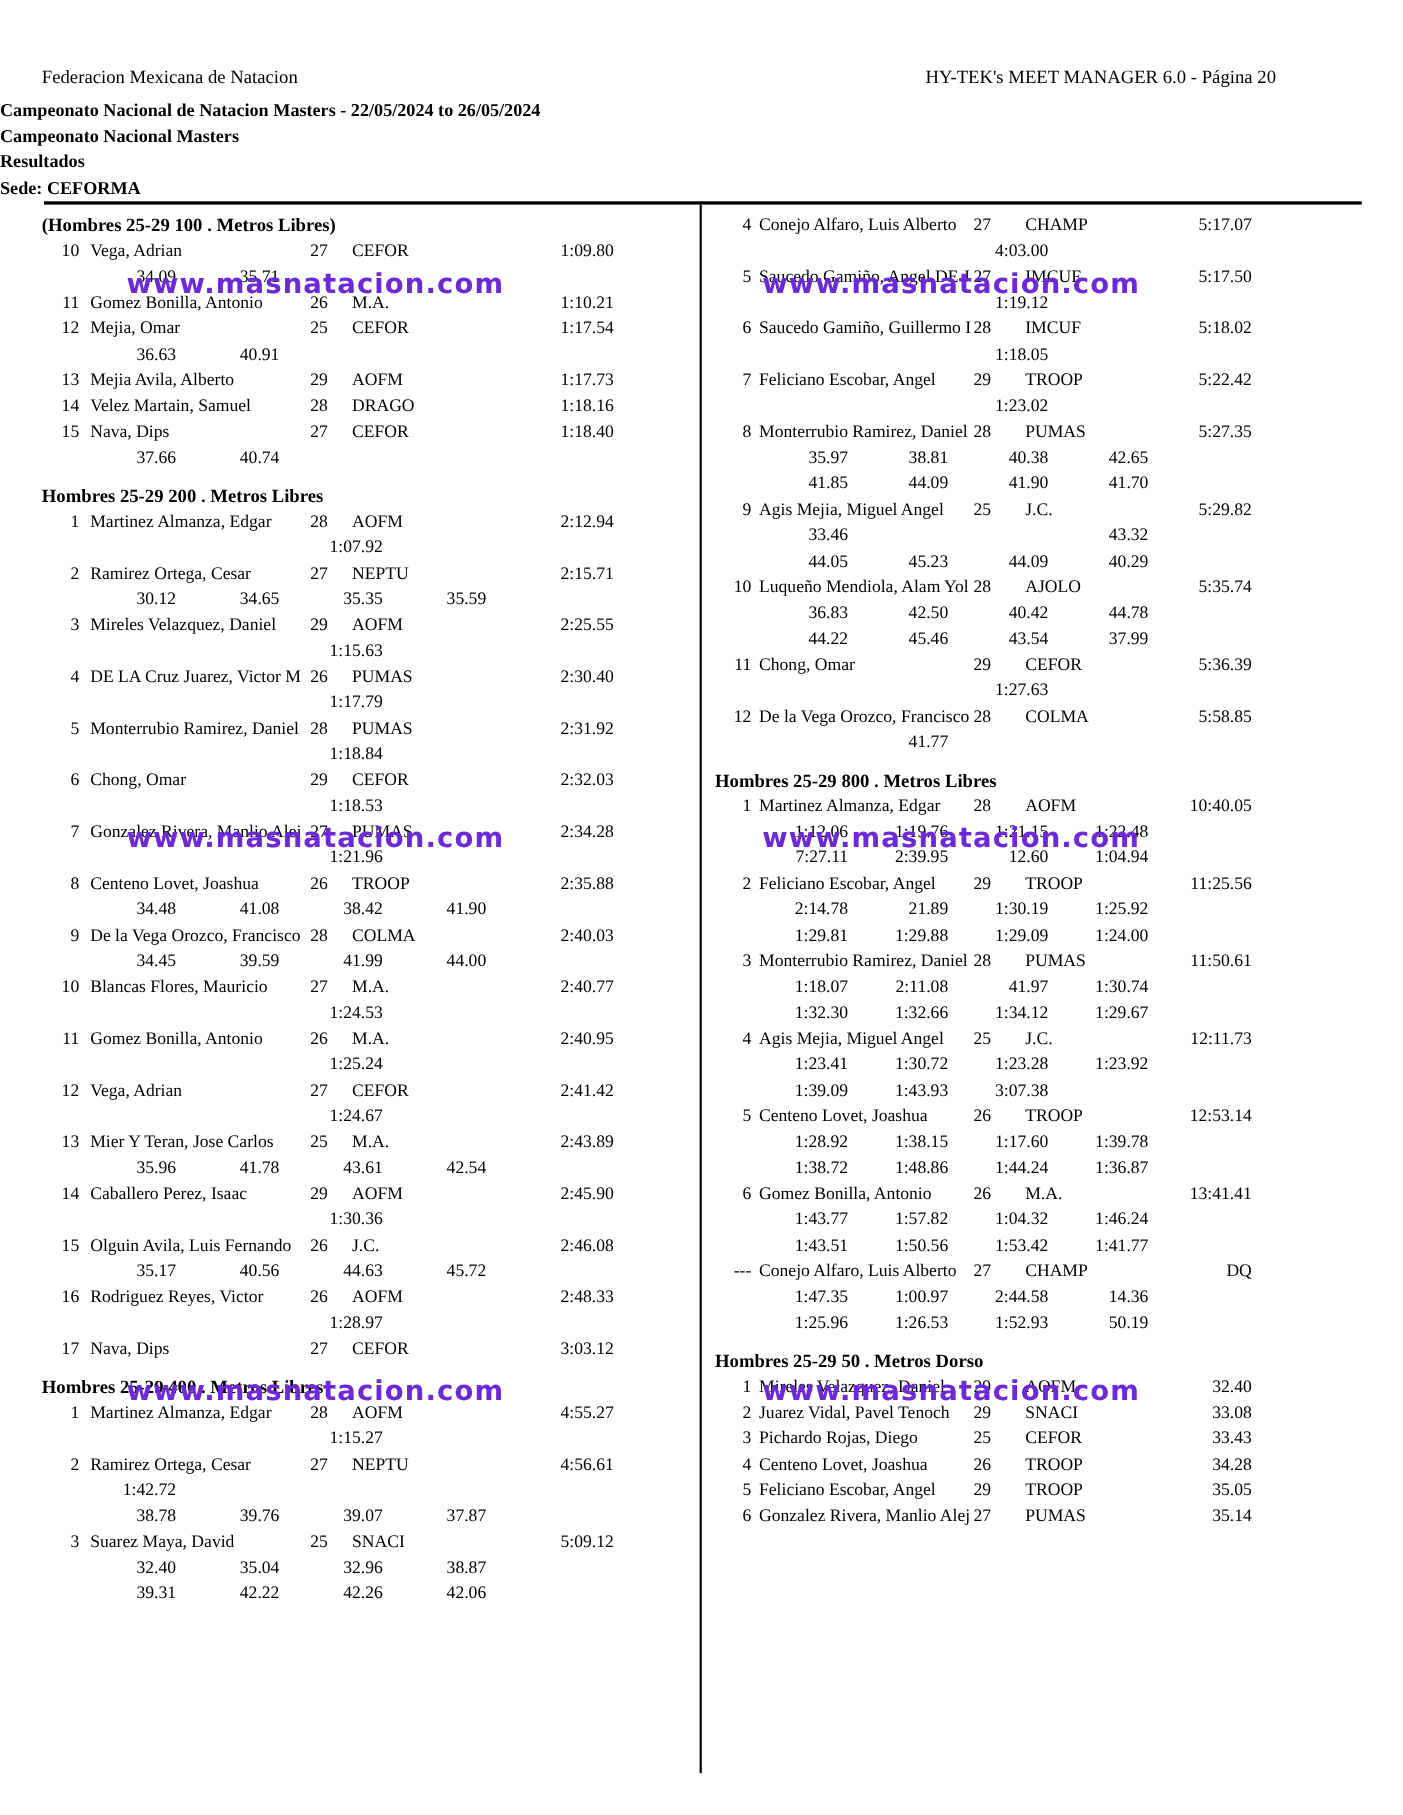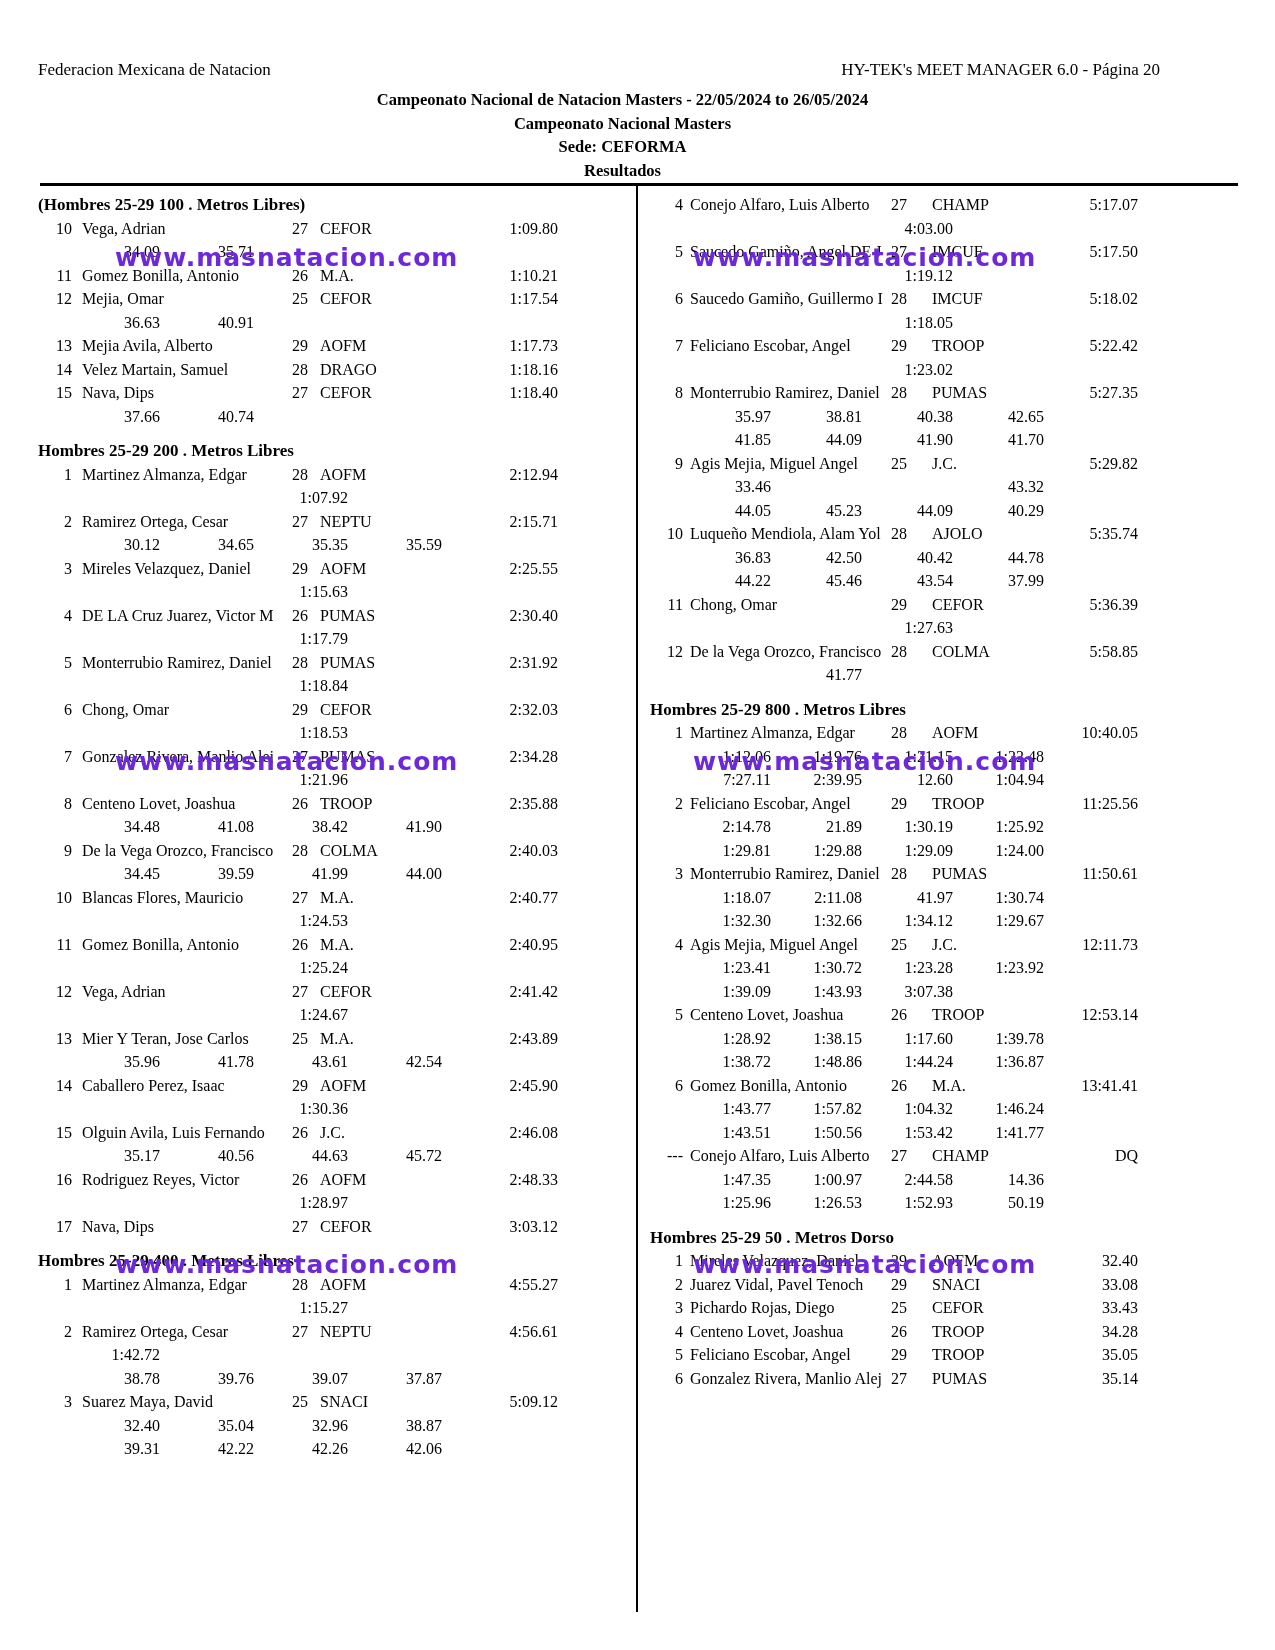--- a/index.html
+++ b/index.html
@@ -7,36 +7,36 @@
     position:relative; width:1275px; height:1650px; background:#ffffff;
     font-family:"Liberation Serif", serif; color:#000; font-size:16px;
     overflow:hidden;
   }
   .topline {
     position:absolute; top:60px; left:38px; width:1122px;
     display:flex; justify-content:space-between; font-size:17px;
   }
   .titles {
     position:absolute; top:88px; left:0; width:1245px;
-    text-align:center; font-weight:bold; font-size:16.5px; line-height:23.5px;
+    text-align:left; font-weight:bold; font-size:16.5px; line-height:23.5px;
   }
   .rule { position:absolute; left:40px; top:183px; width:1198px; height:3px; background:#000; }
   .vdiv { position:absolute; left:636px; top:186px; width:2px; height:1426px; background:#000; }
 
   .col { position:absolute; top:193px; line-height:23.5px; }
   .col-left  { left:38px;  width:520px; }
   .col-right { left:650px; width:488px; }
 
   .section + .section { margin-top:11px; }
   .sec-title { font-weight:bold; font-size:17px; height:23.5px; white-space:nowrap; }
 
   .row { display:flex; height:23.5px; }
   .rank { flex:none; width:34px; text-align:right; }
   .name { flex:none; margin-left:10px; width:200px; white-space:nowrap; overflow:hidden; }
-  .age  { flex:none; width:26px; text-align:right; }
+  .age  { flex:none; width:26px; text-align:left; }
   .team { flex:1; margin-left:12px; white-space:nowrap; }
   .time { flex:none; white-space:nowrap; }
 
   .col-right .rank { width:33px; }
   .col-right .name { margin-left:7px; width:195px; }
   .col-right .age  { width:22px; }
   .col-right .team { margin-left:25px; }
 
   .splits { display:flex; height:23.5px; }
   .col-left  .splits { padding-left:28px; }
@@ -57,22 +57,22 @@
 <div class="page">
 
   <div class="topline">
     <span>Federacion Mexicana de Natacion</span>
     <span>HY-TEK's MEET MANAGER 6.0 - Página 20</span>
   </div>
 
   <div class="titles">
     <div>Campeonato Nacional de Natacion Masters - 22/05/2024 to 26/05/2024</div>
     <div>Campeonato Nacional Masters</div>
+    <div>Resultados</div>
     <div>Sede: CEFORMA</div>
-    <div>Resultados</div>
   </div>
 
   <div class="rule"></div>
   <div class="vdiv"></div>
 
   <div class="col col-left" id="col-0">
       <div class="section">
         <div class="sec-title">(Hombres 25-29 100 . Metros Libres)</div>
         <div class="row">
           <span class="rank">10</span>

